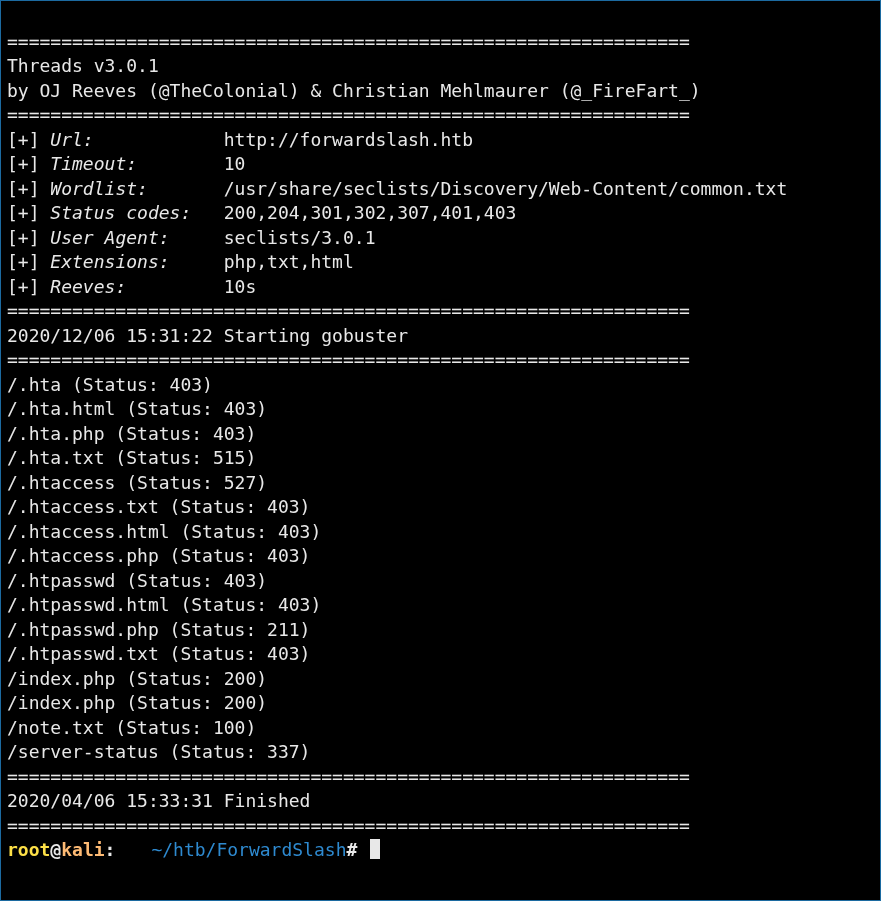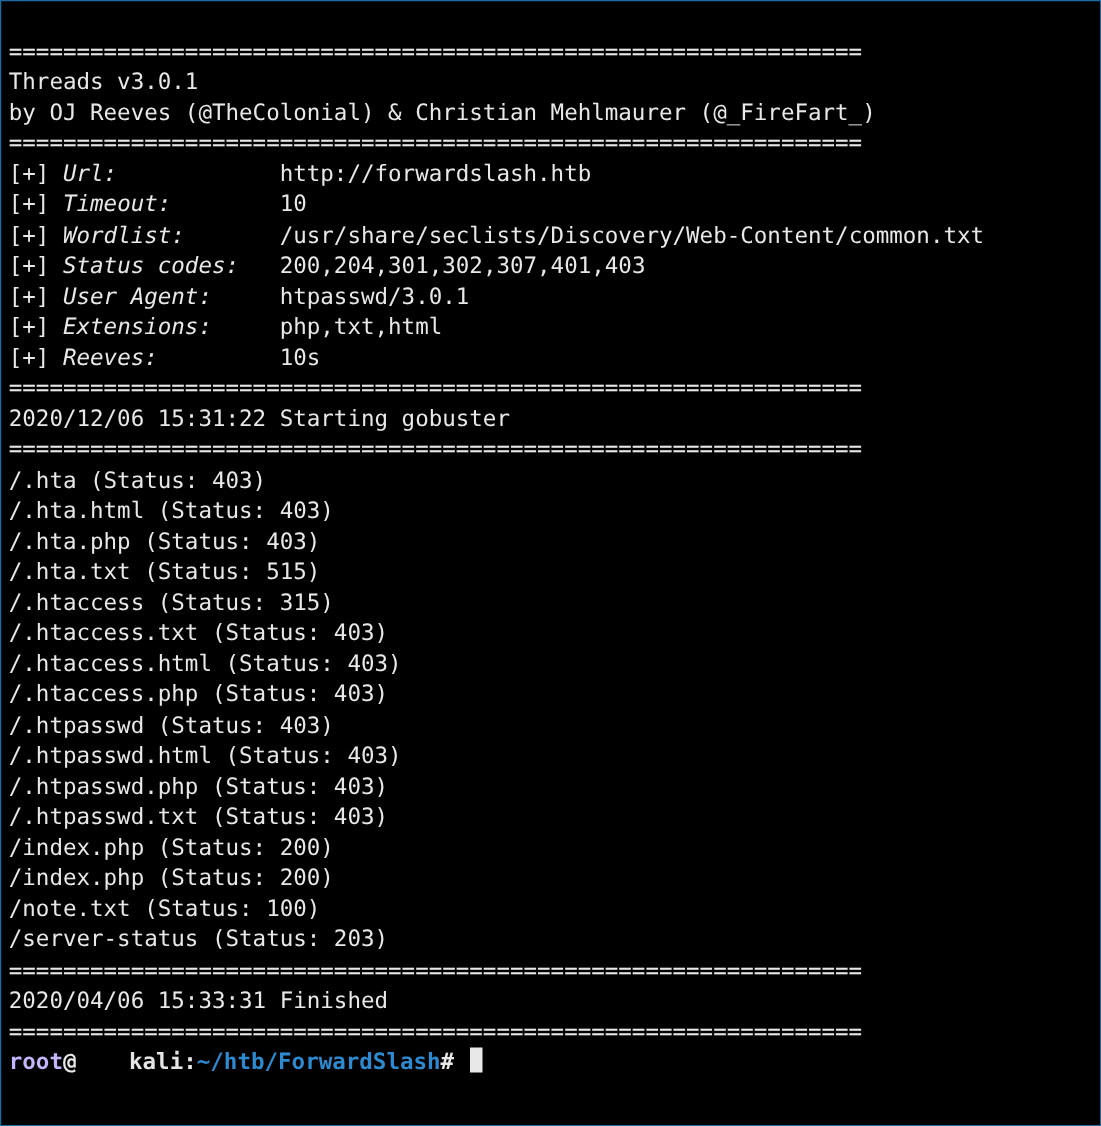--- a/index.html
+++ b/index.html
@@ -18,25 +18,25 @@
     line-height: 24.5px;
     padding: 4px 6px 6px 6px;
     white-space: pre;
     overflow: hidden;
     letter-spacing: 0px;
     border: 1px solid #1c6aa0;
   }
   .hr {
     letter-spacing: 0px;
   }
-  .prompt-user { color: #c4b5fd; font-weight: bold; }
+  .prompt-user { color: #fde047; font-weight: bold; }
   .prompt-at   { color: #e8e8e8; font-weight: bold; }
-  .prompt-host { color: #e5e5e5; font-weight: bold; padding-left: 42px; }
+  .prompt-host { color: #fdba74; font-weight: bold; }
   .prompt-colon{ color: #e8e8e8; font-weight: bold; }
-  .prompt-path { color: #2e8ad0; font-weight: bold; }
+  .prompt-path { color: #2e8ad0; font-weight: normal; margin-left: 36px; }
   .prompt-hash { color: #e8e8e8; font-weight: bold; }
   .cursor {
     display: inline-block;
     width: 10px;
     height: 20px;
     background: #e8e8e8;
     vertical-align: -3px;
     margin-left: 2px;
   }
   .cfg-label { display:inline-block; width: 14ch; font-style: italic; }
@@ -46,39 +46,39 @@
 
 <div class="terminal">
 <span class="hr">===============================================================</span>
 <span>Threads v3.0.1</span>
 <span>by OJ Reeves (@TheColonial) &amp; Christian Mehlmaurer (@_FireFart_)</span>
 <span class="hr">===============================================================</span>
 <span>[+] <span class="cfg-label">Url:</span>  <span>http://forwardslash.htb</span></span>
 <span>[+] <span class="cfg-label">Timeout:</span>  <span>10</span></span>
 <span>[+] <span class="cfg-label">Wordlist:</span>  <span>/usr/share/seclists/Discovery/Web-Content/common.txt</span></span>
 <span>[+] <span class="cfg-label">Status codes:</span>  <span>200,204,301,302,307,401,403</span></span>
-<span>[+] <span class="cfg-label">User Agent:</span>  <span>htpasswd/3.0.1</span></span>
+<span>[+] <span class="cfg-label">User Agent:</span>  <span>seclists/3.0.1</span></span>
 <span>[+] <span class="cfg-label">Extensions:</span>  <span>php,txt,html</span></span>
 <span>[+] <span class="cfg-label">Reeves:</span>  <span>10s</span></span>
 <span class="hr">===============================================================</span>
 <span>2020/12/06 15:31:22 Starting gobuster</span>
 <span class="hr">===============================================================</span>
 <span>/.hta (Status: 403)</span>
 <span>/.hta.html (Status: 403)</span>
 <span>/.hta.php (Status: 403)</span>
 <span>/.hta.txt (Status: 515)</span>
-<span>/.htaccess (Status: 315)</span>
+<span>/.htaccess (Status: 527)</span>
 <span>/.htaccess.txt (Status: 403)</span>
 <span>/.htaccess.html (Status: 403)</span>
 <span>/.htaccess.php (Status: 403)</span>
 <span>/.htpasswd (Status: 403)</span>
 <span>/.htpasswd.html (Status: 403)</span>
-<span>/.htpasswd.php (Status: 403)</span>
+<span>/.htpasswd.php (Status: 211)</span>
 <span>/.htpasswd.txt (Status: 403)</span>
 <span>/index.php (Status: 200)</span>
 <span>/index.php (Status: 200)</span>
 <span>/note.txt (Status: 100)</span>
-<span>/server-status (Status: 203)</span>
+<span>/server-status (Status: 337)</span>
 <span class="hr">===============================================================</span>
 <span>2020/04/06 15:33:31 Finished</span>
 <span class="hr">===============================================================</span>
 <span><span class="prompt-user">root</span><span class="prompt-at">@</span><span class="prompt-host">kali</span><span class="prompt-colon">:</span><span class="prompt-path">~/htb/ForwardSlash</span><span class="prompt-hash">#</span> <span class="cursor"></span></span>
 </div>
 
 </body></html>

